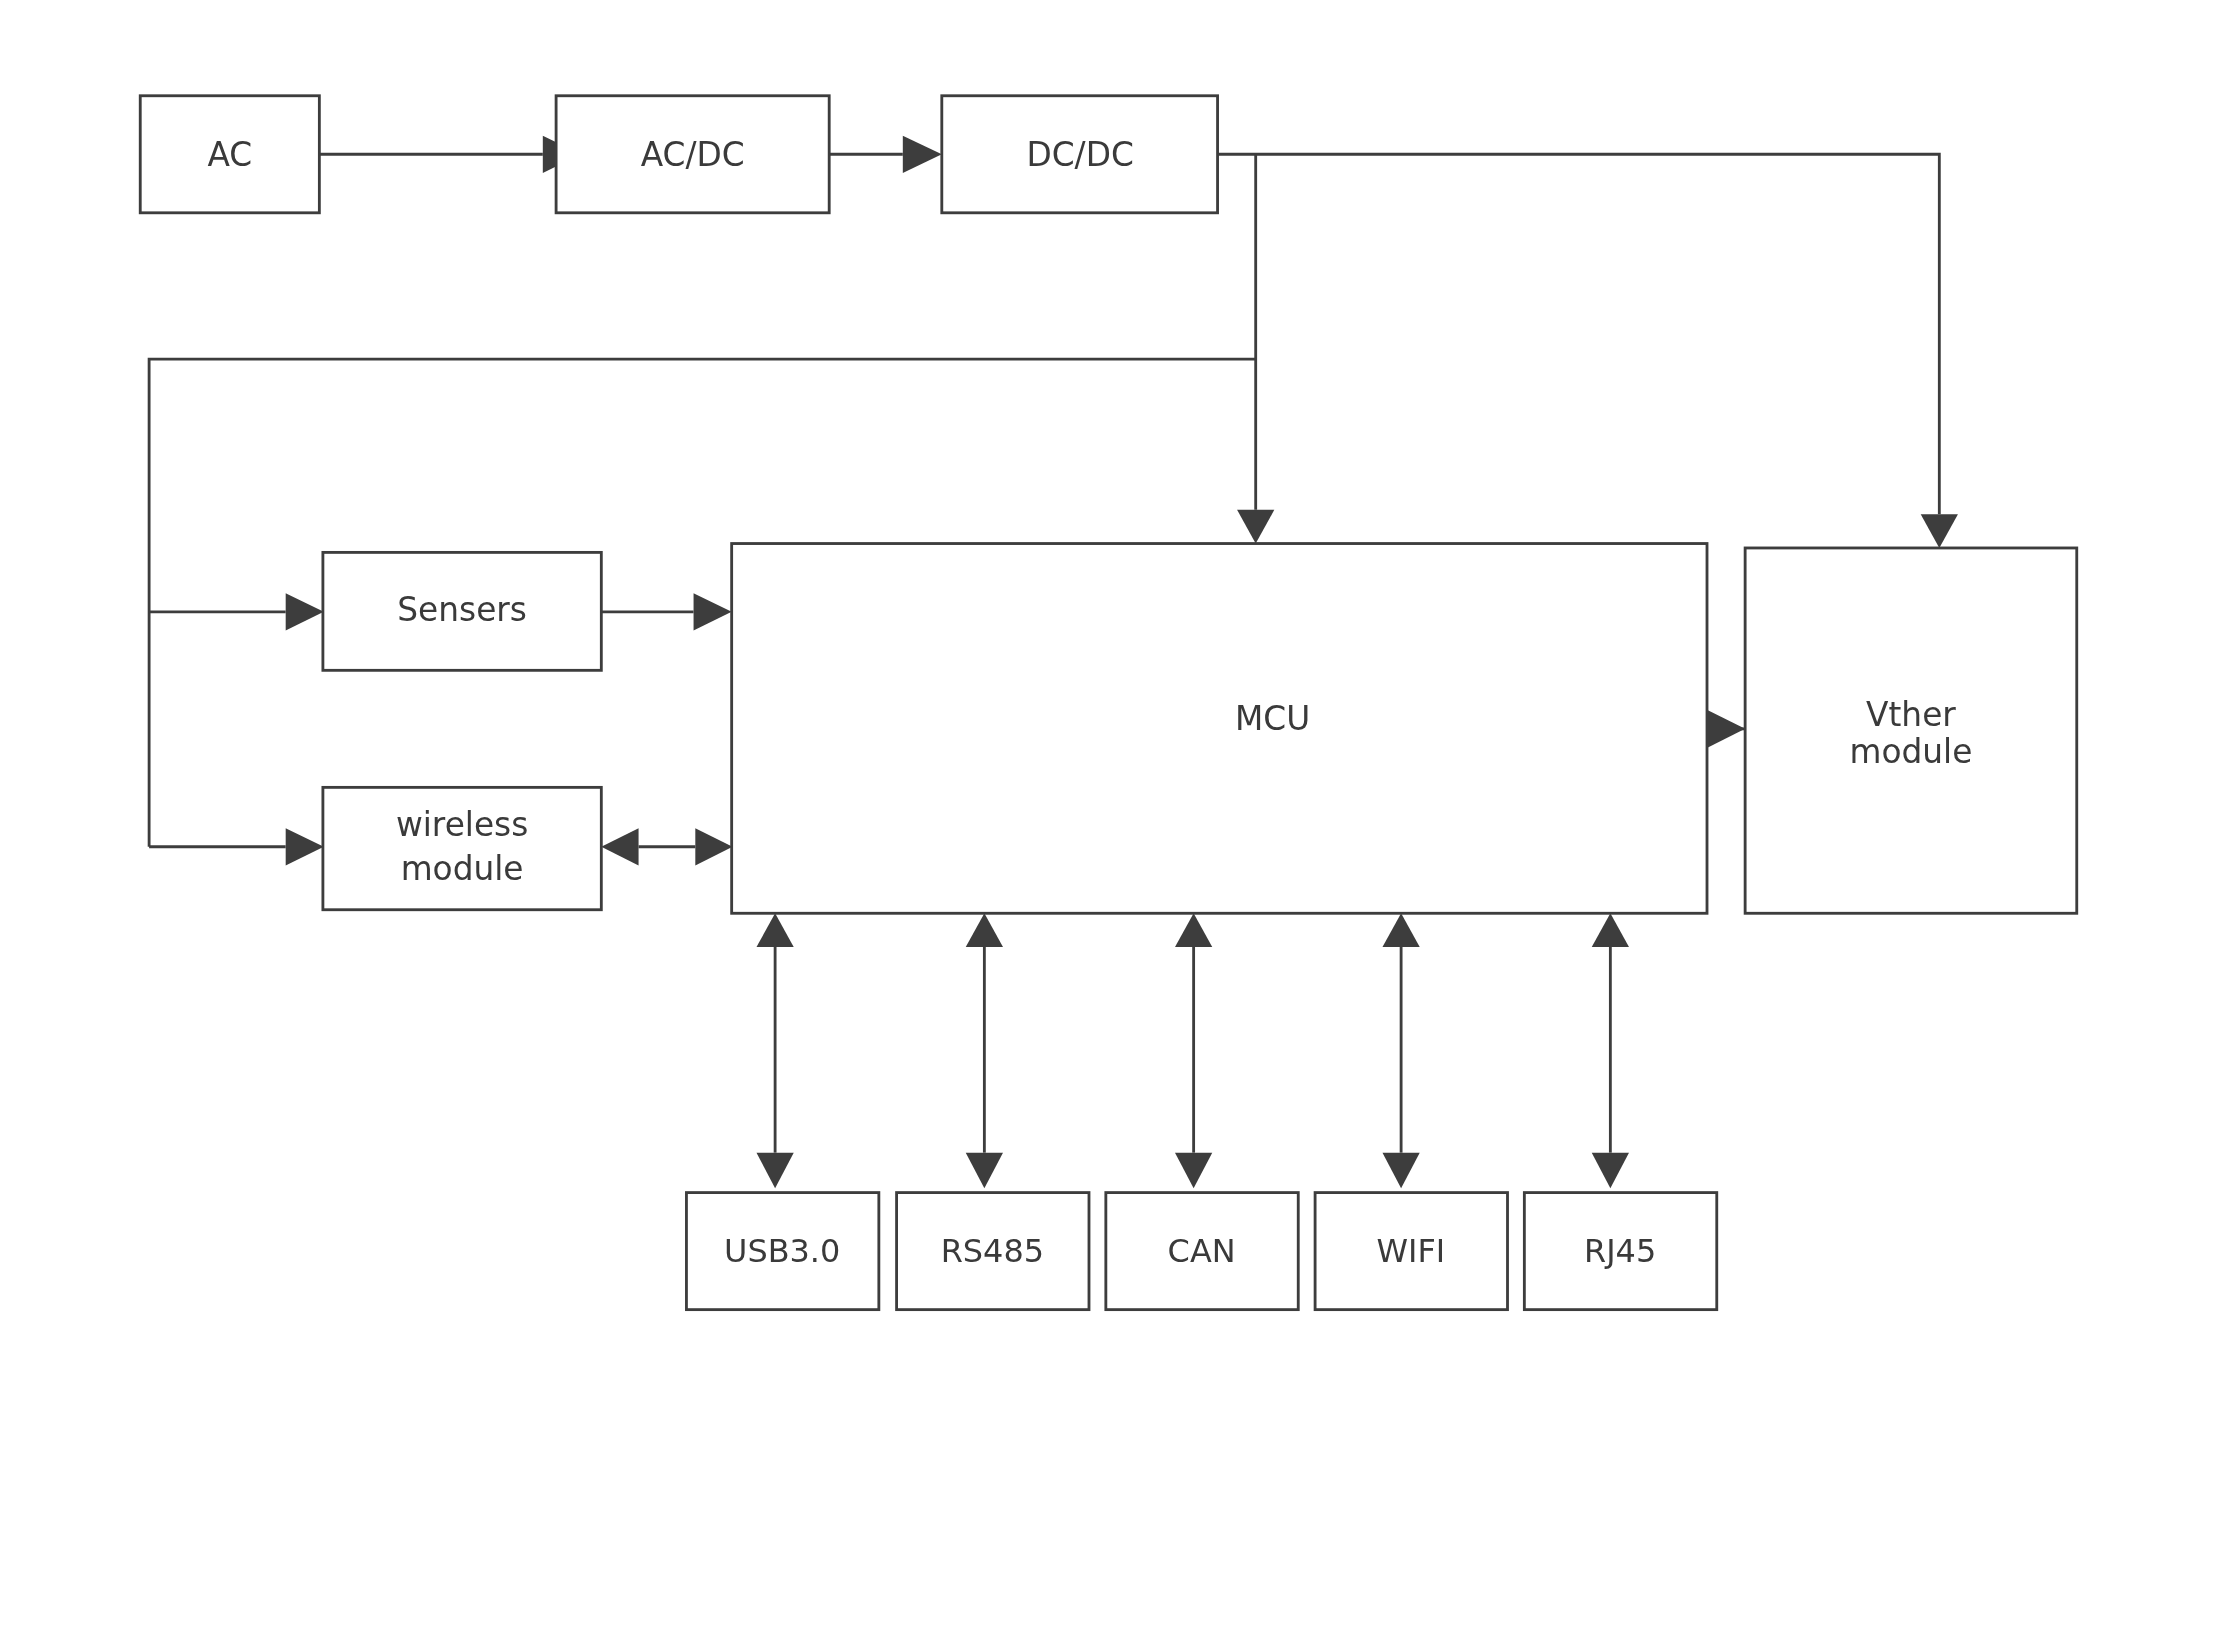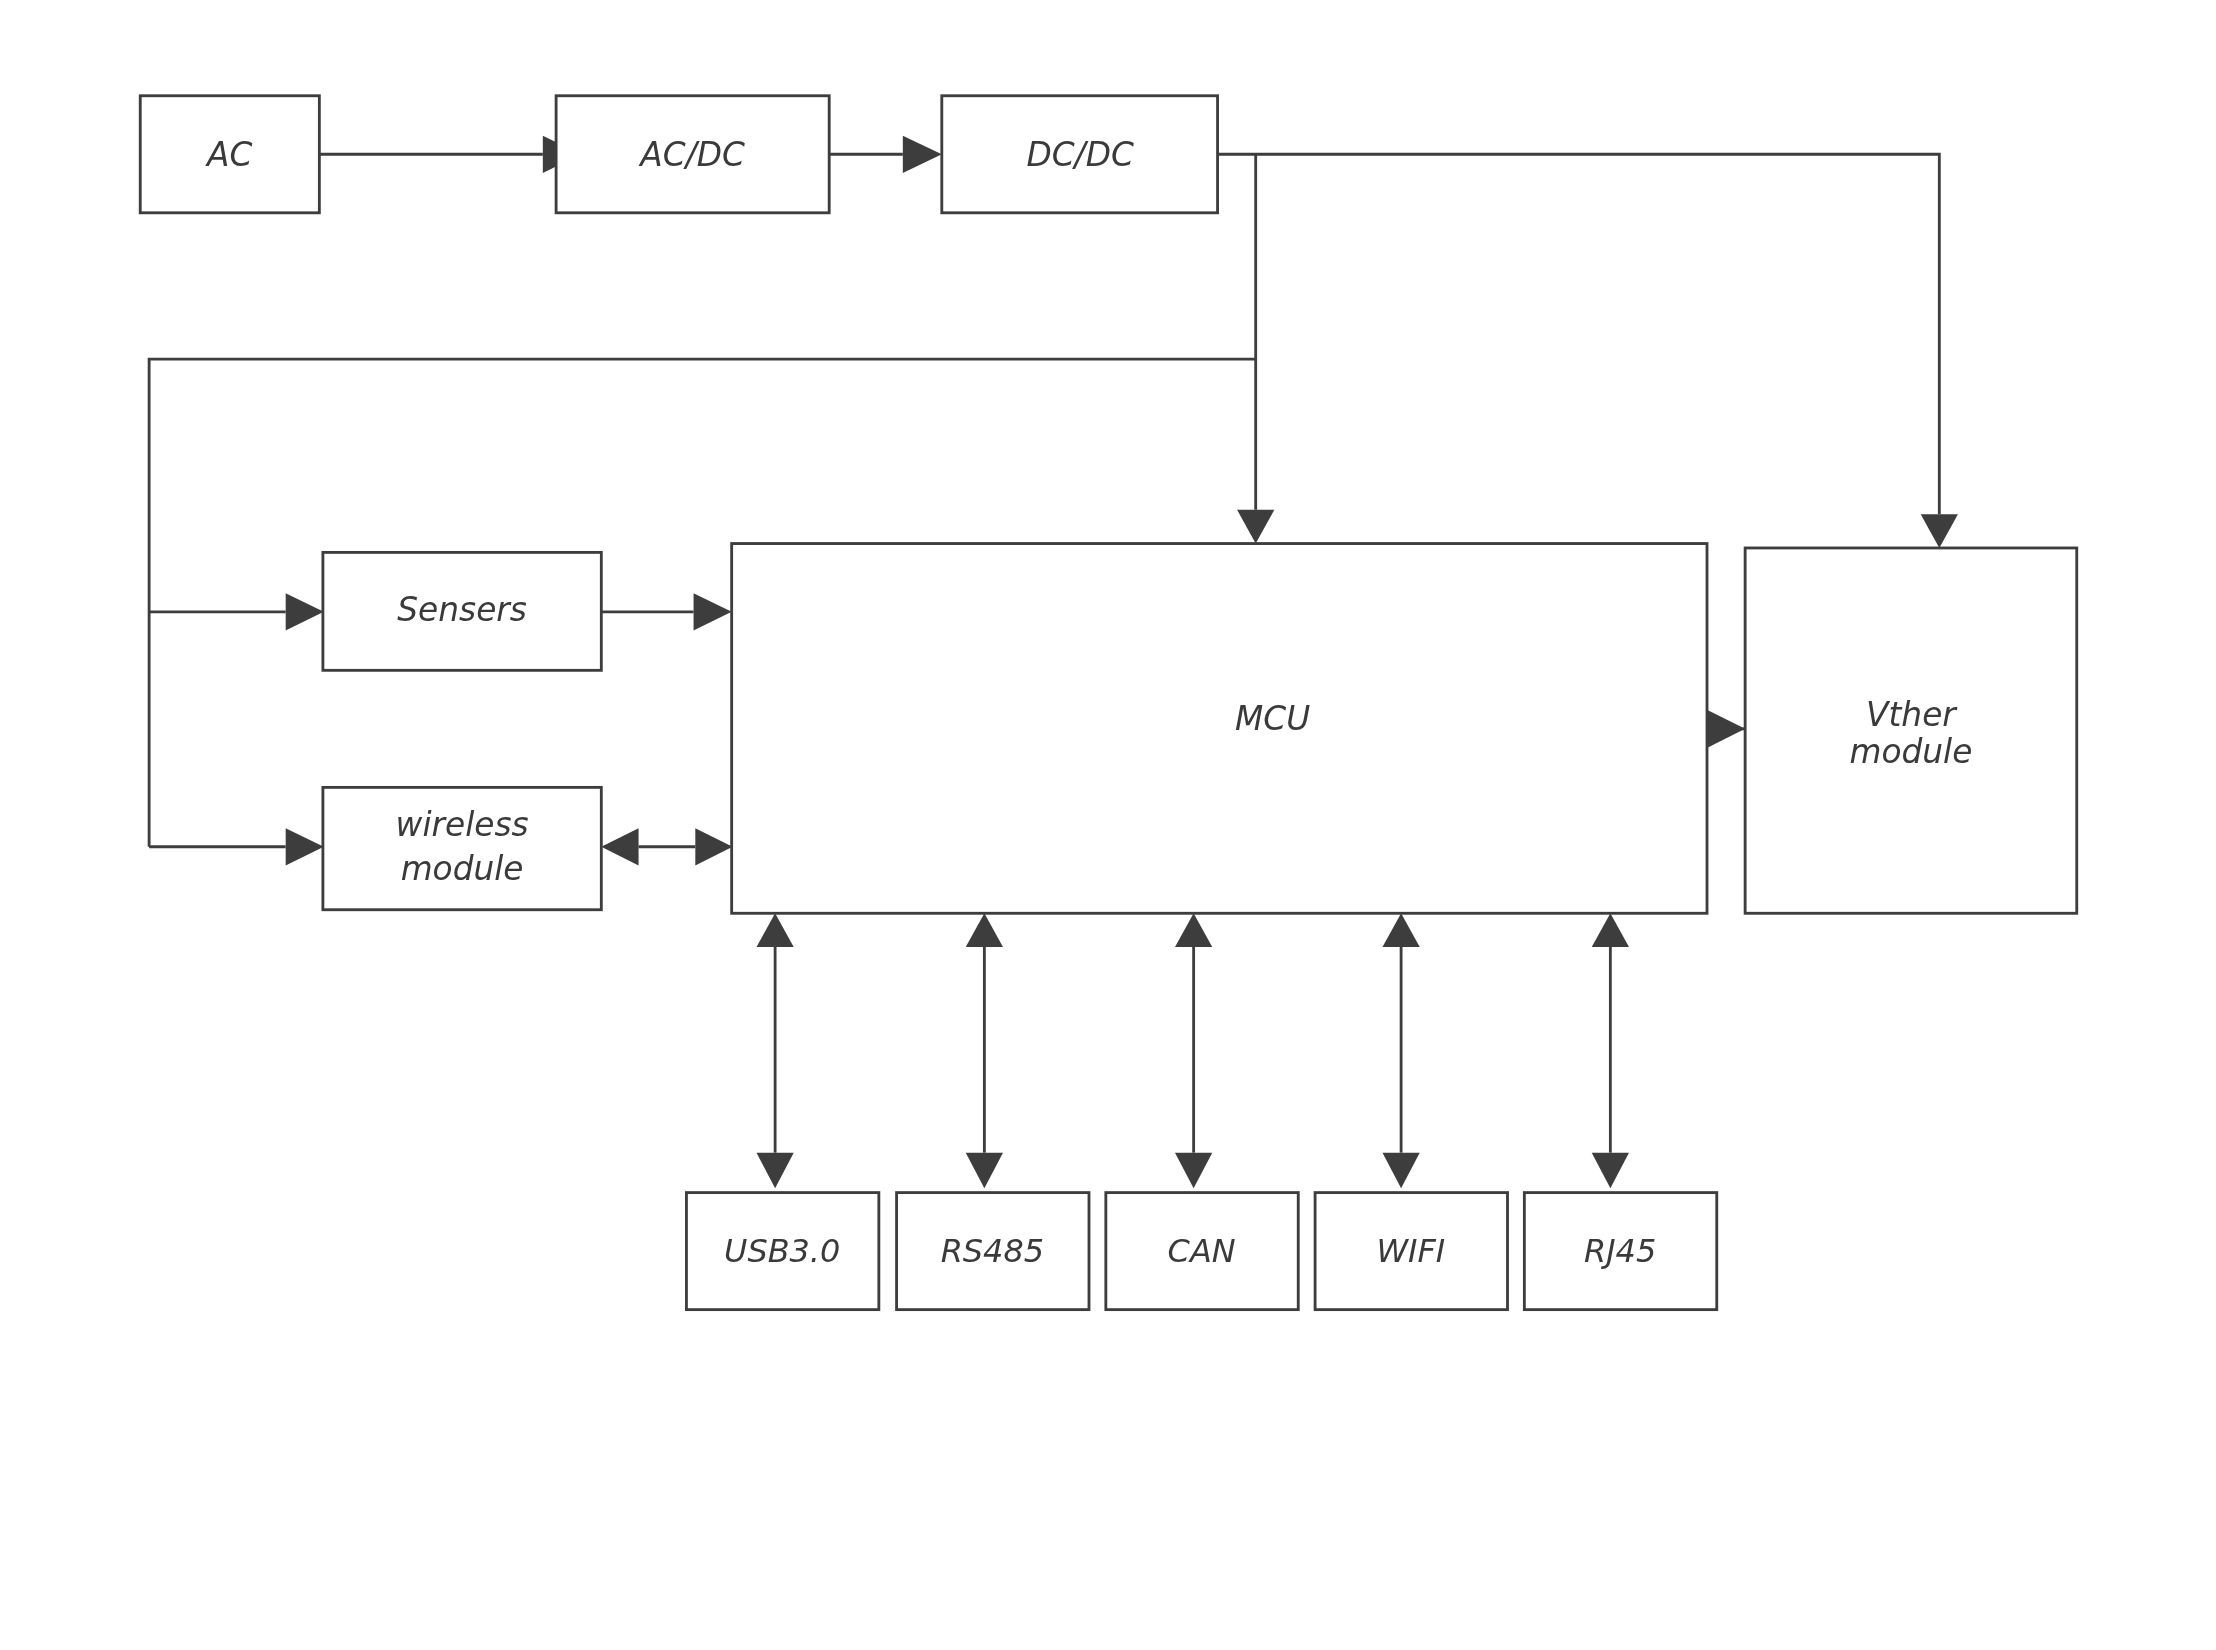--- a/index.html
+++ b/index.html
@@ -11,21 +11,20 @@
     width: 2217px;
     height: 1651px;
     font-family: "DejaVu Sans", "Liberation Sans", sans-serif;
     overflow: hidden;
   }
   #diagram-root {
     position: relative;
     width: 2217px;
     height: 1622px;
     background: #ffffff;
-    font-style: italic;
   }
   svg#diagram-canvas {
     display: block;
     width: 2217px;
     height: 1651px;
   }
   .node-rect {
     fill: #ffffff;
     stroke: #3d3d3d;
     stroke-width: 3.2;

